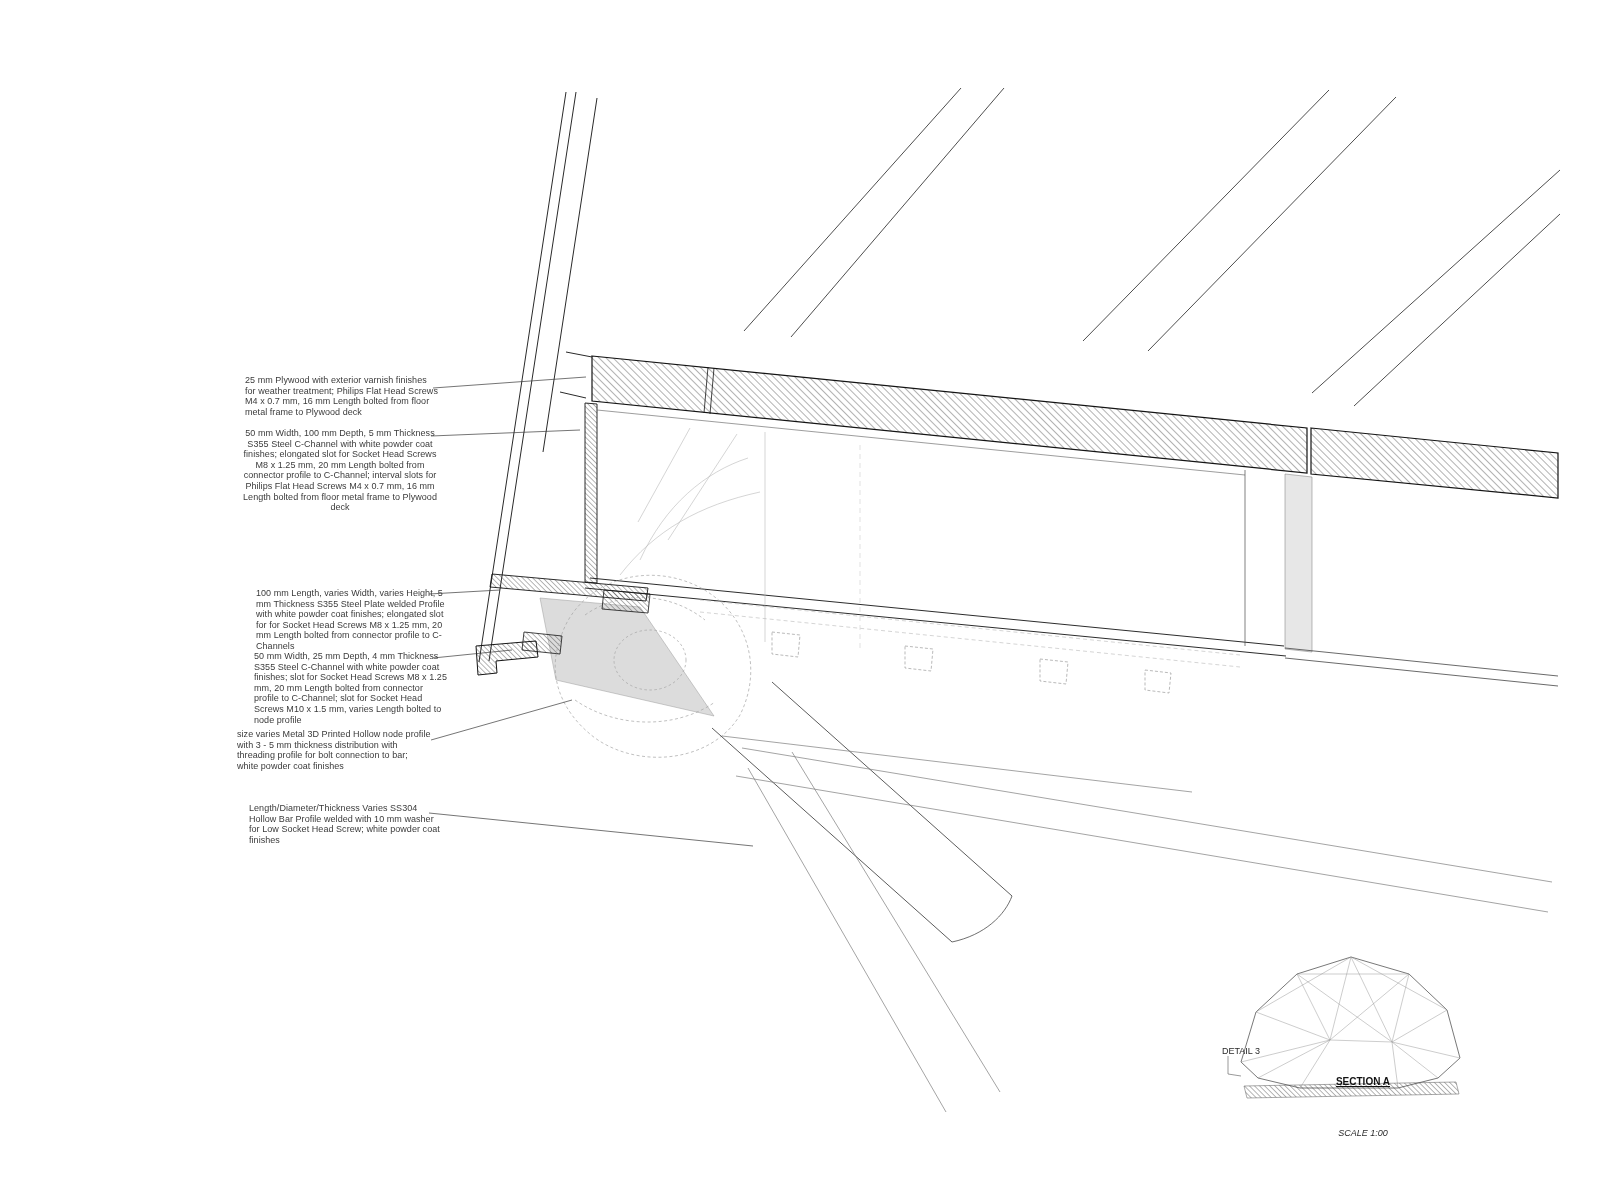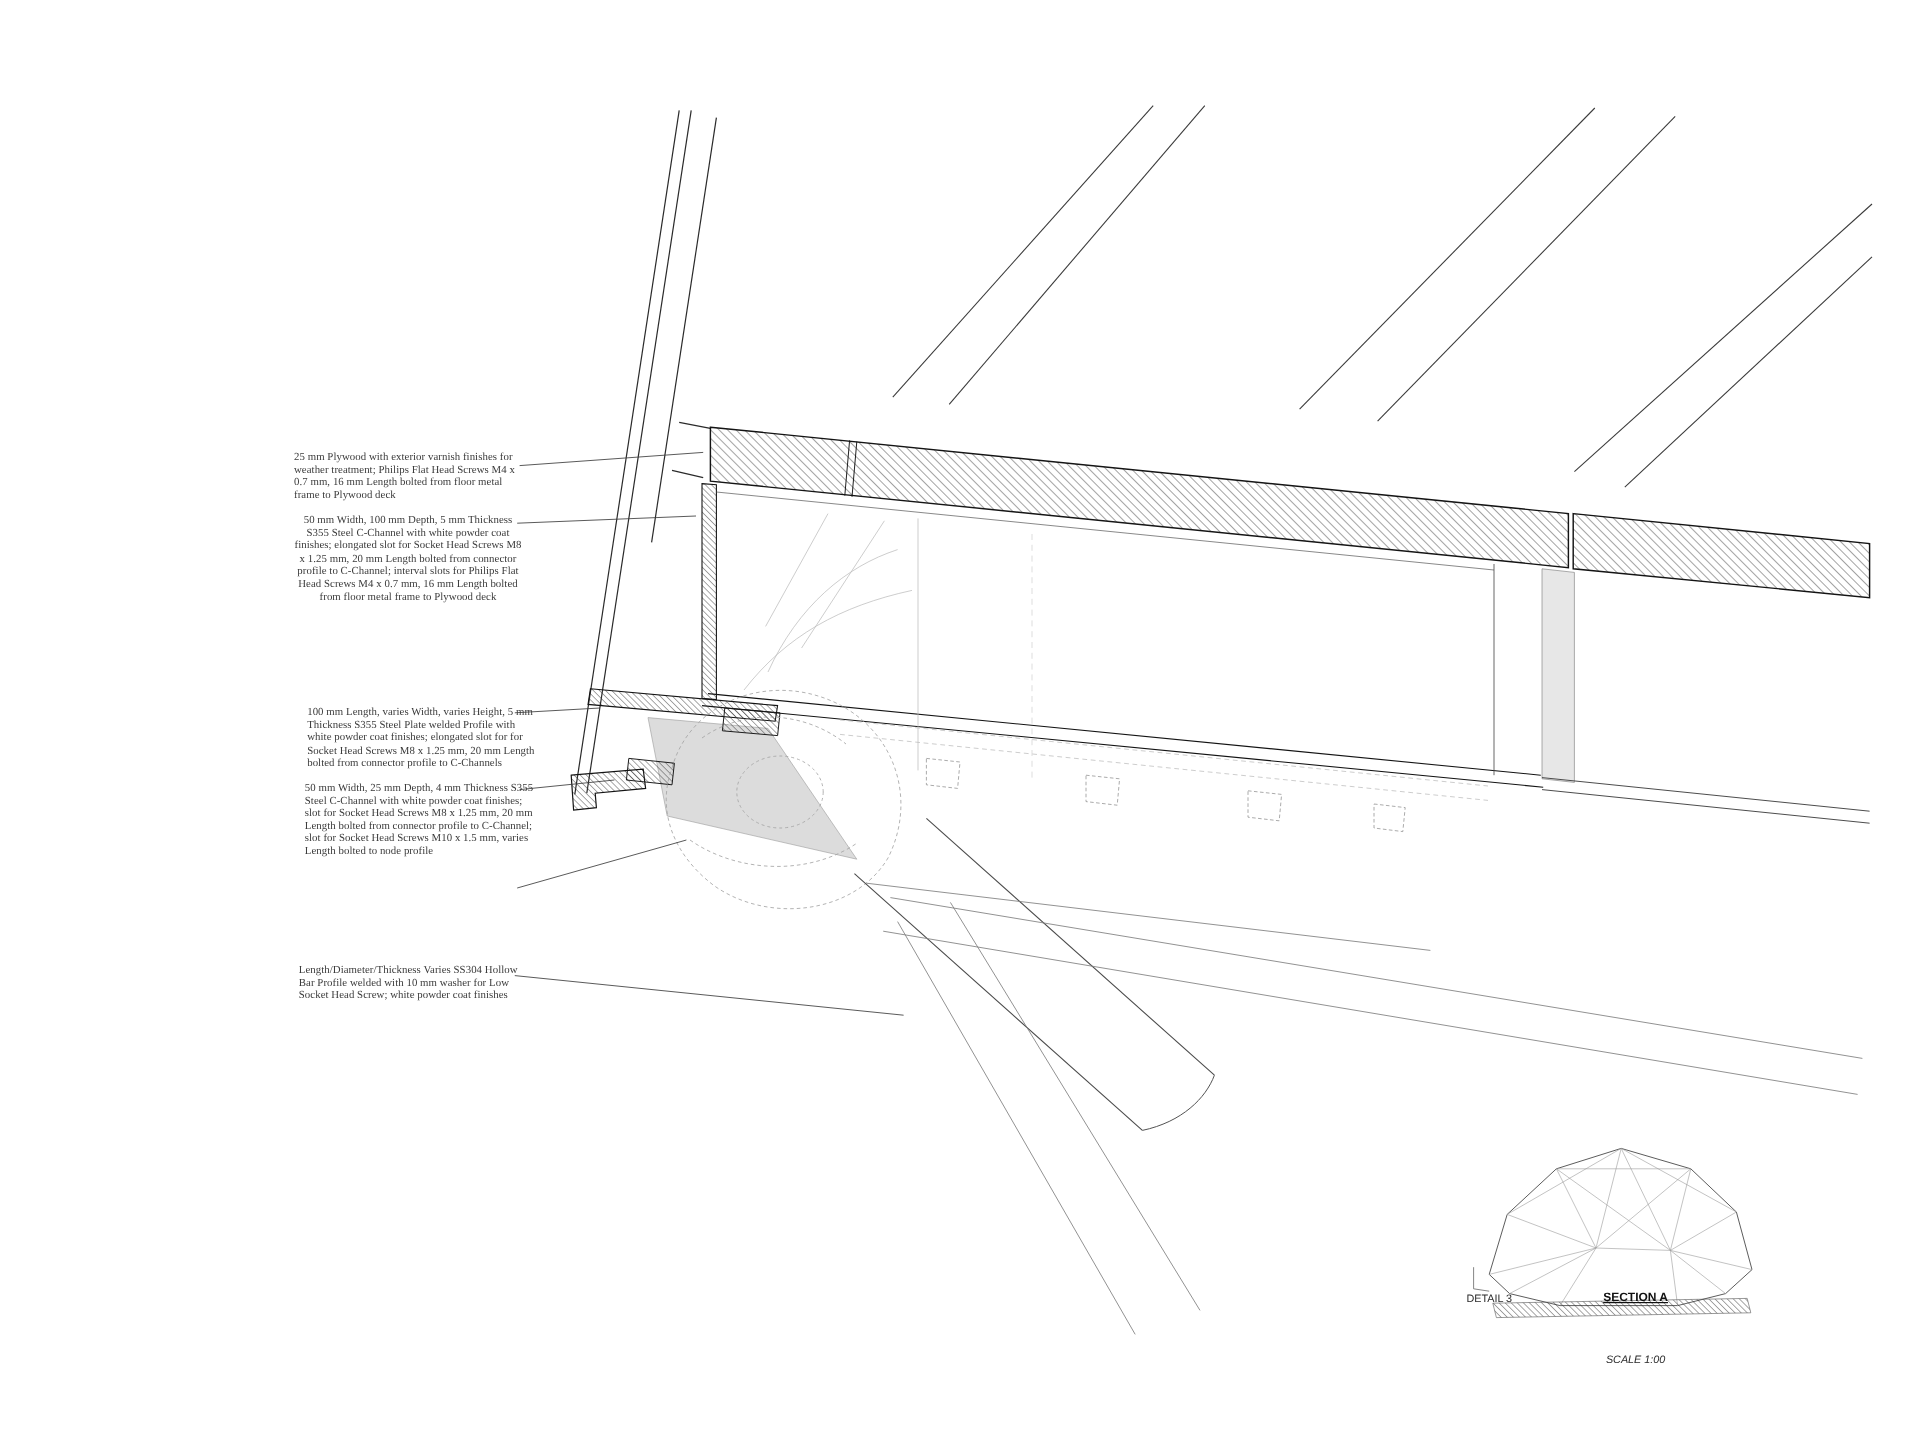--- a/index.html
+++ b/index.html
@@ -13,21 +13,20 @@
     overflow:hidden;
   }
   .drawing-svg { position:absolute; left:0; top:0; width:1600px; height:1200px; }
   .ann {
     position:absolute;
     width:194px;
     font-size:9px;
     line-height:10.6px;
     color:#3b3b3b;
     letter-spacing:0.05px;
-    font-family:Liberation Serif, serif;
   }
   .keyplan-detail-label {
     position:absolute;
     font-size:9px;
     color:#2a2a2a;
   }
   .section-title {
     position:absolute;
     width:110px;
     text-align:center;
@@ -175,19 +174,20 @@
       </g>
       <polygon points="1244,1086 1456,1082 1459,1094 1247,1098" fill="url(#hatchSteel)" stroke="#555555" stroke-width="0.5"></polygon>
       <path d="M 1228,1056 L 1228,1074 L 1241,1076" stroke="#555555" stroke-width="0.6"></path>
     </g>
   </svg>
 
   <div class="ann" style="left:245px; top:375px;">25 mm Plywood with exterior varnish finishes for weather treatment; Philips Flat Head Screws M4 x 0.7 mm, 16 mm Length bolted from floor metal frame to Plywood deck</div>
   <div class="ann" style="left:243px; top:428px;text-align:center;">50 mm Width, 100 mm Depth, 5 mm Thickness S355 Steel C-Channel with white powder coat finishes; elongated slot for Socket Head Screws M8 x 1.25 mm, 20 mm Length bolted from connector profile to C-Channel; interval slots for Philips Flat Head Screws M4 x 0.7 mm, 16 mm Length bolted from floor metal frame to Plywood deck</div>
   <div class="ann" style="left:256px; top:588px;">100 mm Length, varies Width, varies Height,  5 mm Thickness S355 Steel Plate welded Profile with white powder coat finishes; elongated slot for for Socket Head Screws M8 x 1.25 mm, 20 mm Length bolted from connector profile to C-Channels</div>
   <div class="ann" style="left:254px; top:651px;">50 mm Width, 25 mm Depth, 4 mm Thickness S355 Steel C-Channel with white powder coat finishes; slot for Socket Head Screws M8 x 1.25 mm, 20 mm Length bolted from connector profile to C-Channel; slot for Socket Head Screws M10 x 1.5 mm, varies Length bolted to node profile</div>
+  <div class="ann" style="left:237px; top:729px;">size varies Metal 3D Printed Hollow node profile with 3 - 5 mm thickness distribution with threading profile for bolt connection to bar; white powder coat finishes</div>
   <div class="ann" style="left:249px; top:803px;">Length/Diameter/Thickness Varies SS304 Hollow Bar Profile welded with 10 mm washer for Low Socket Head Screw; white powder coat finishes</div>
 
-  <div class="keyplan-detail-label" style="left:1222px; top:1077px;">DETAIL 3</div>
+  <div class="keyplan-detail-label" style="left:1222px; top:1046px;">DETAIL 3</div>
   <div class="section-title" style="left:1308px; top:1076px;">SECTION A</div>
   <div class="scale-label" style="left:1308px; top:1128px;">SCALE 1:00</div>
 
 </div>
 
 </body></html>

